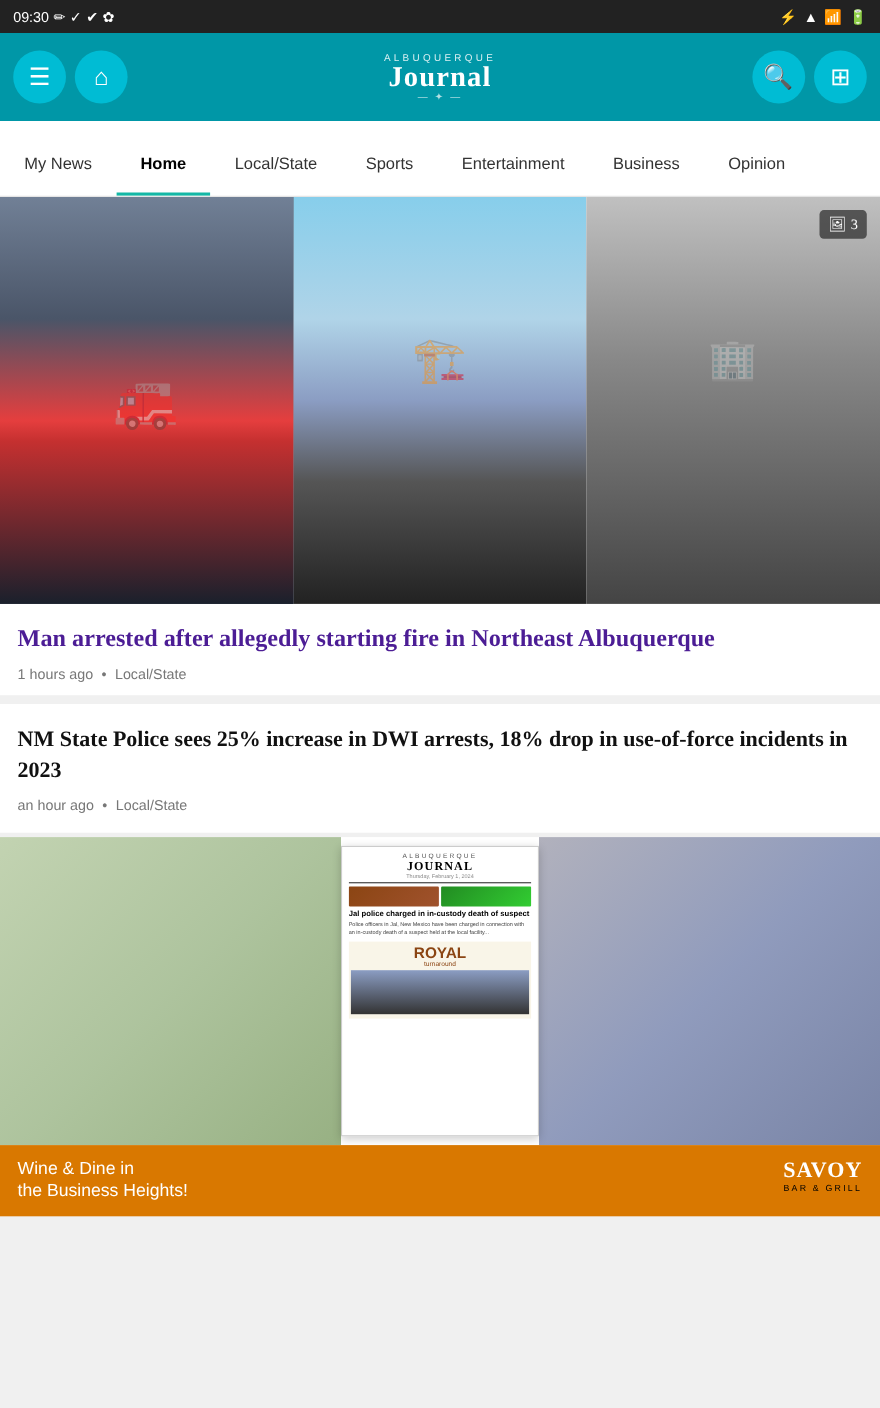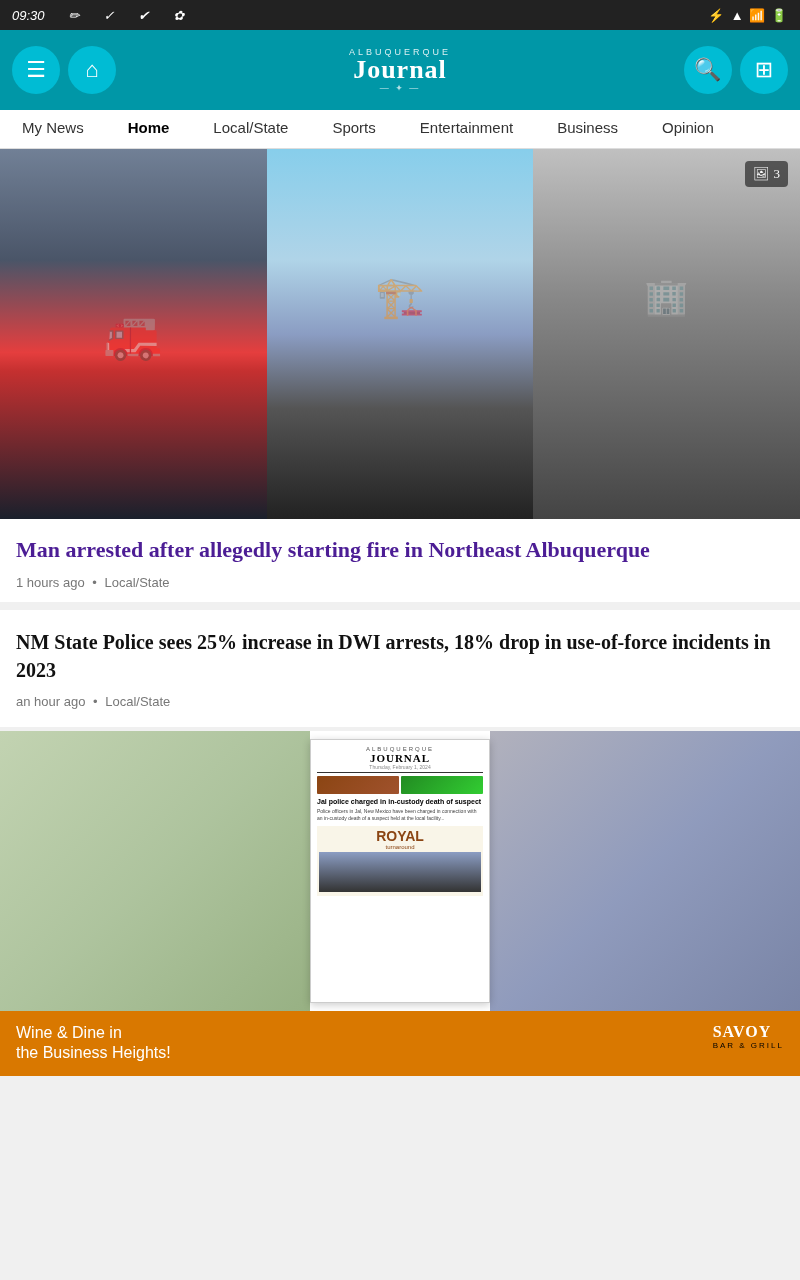--- a/index.html
+++ b/index.html
@@ -11,21 +11,21 @@
       background: #222;
       color: #fff;
       display: flex;
       align-items: center;
       justify-content: space-between;
       padding: 0 12px;
       height: 30px;
       font-size: 13px;
       font-family: Arial, sans-serif;
     }
-    .status-left { display: flex; align-items: flex-end; gap: 24px; font-style: italic; }
+    .status-left { display: flex; align-items: flex-end; gap: 4px; }
     .status-right { display: flex; align-items: center; gap: 6px; }
 
     
     .top-nav {
       background: #0097a7;
       display: flex;
       align-items: center;
       justify-content: space-between;
       padding: 8px 12px;
       height: 80px;
@@ -77,22 +77,22 @@
       font-family: Arial, sans-serif;
       opacity: 0.7;
     }
 
     
     .category-tabs {
       background: #fff;
       display: flex;
       overflow-x: auto;
       border-bottom: 1px solid #ddd;
-      height: 39px;
-      align-items: center;
+      height: 69px;
+      align-items: flex-end;
     }
     .category-tabs::-webkit-scrollbar { display: none; }
     .tab-item {
       padding: 0 22px;
       height: 55px;
       display: flex;
       align-items: center;
       font-family: Arial, sans-serif;
       font-size: 15px;
       color: #333;
@@ -324,21 +324,21 @@
     }
     .ad-text {
       color: #fff;
       font-family: Arial, sans-serif;
       font-size: 16px;
       line-height: 1.3;
     }
     .ad-logo {
       color: #fff;
       font-family: 'Times New Roman', serif;
-      font-size: 16px;
+      font-size: 20px;
       font-weight: bold;
       letter-spacing: 1px;
     }
     .ad-logo-sub {
       font-size: 8px;
       letter-spacing: 2px;
       font-family: Arial, sans-serif;
       text-align: center;
     }
   </style>

